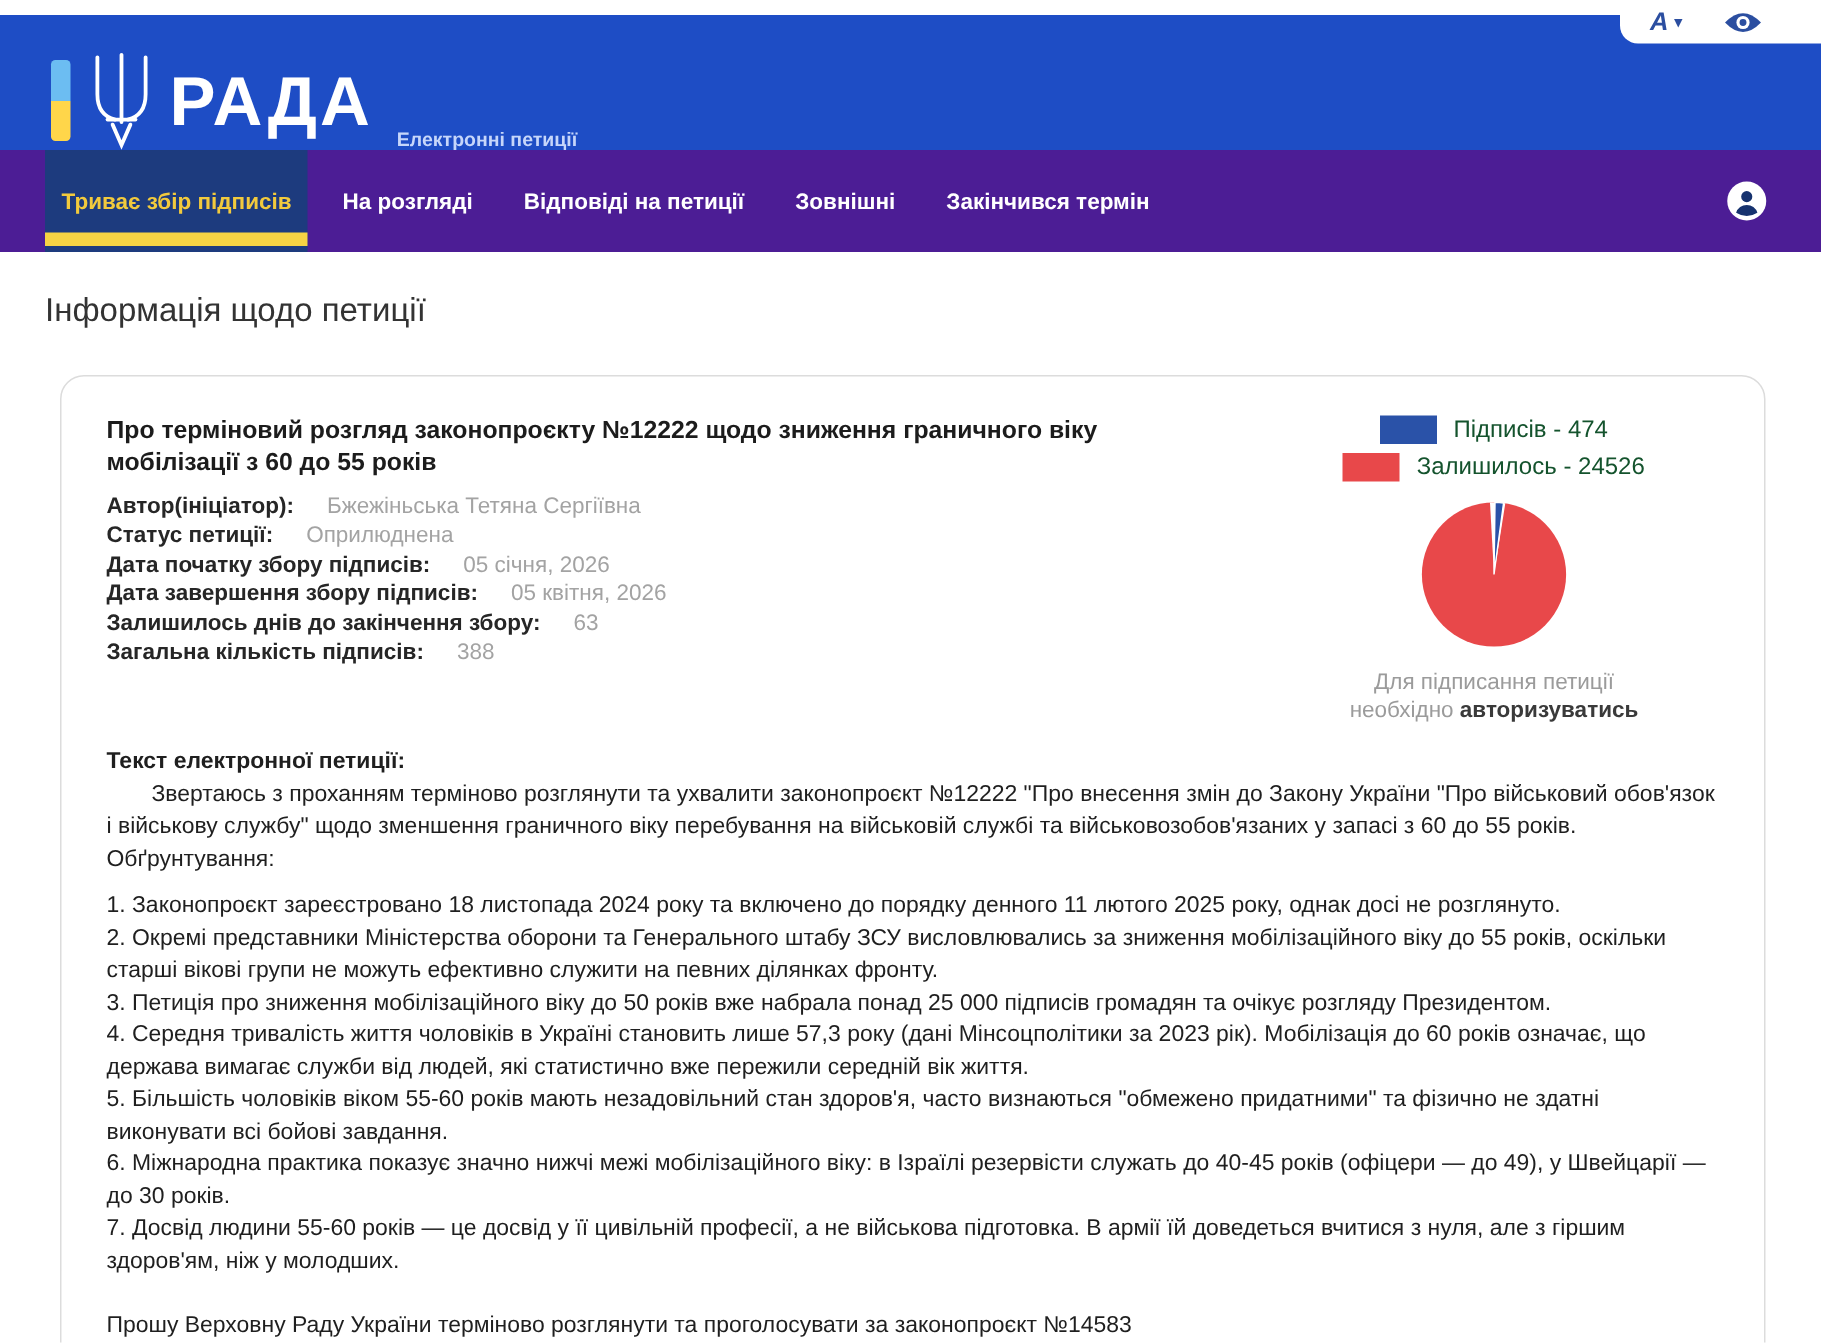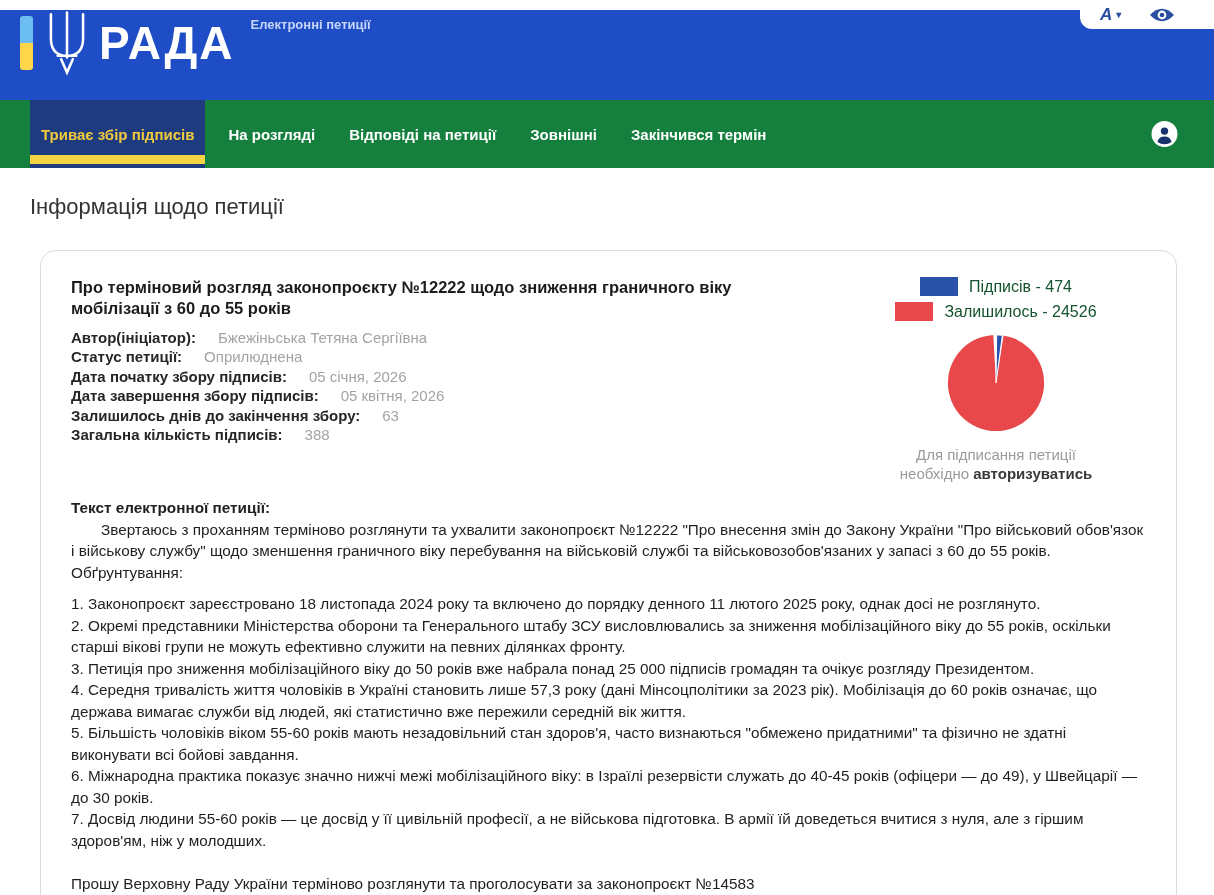--- a/index.html
+++ b/index.html
@@ -9,33 +9,33 @@
   
   .a11y-bar{position:absolute;top:0;right:0;width:134px;height:29px;background:#fff;
     border-bottom-left-radius:12px;display:flex;align-items:center;gap:28px;
     padding-left:20px;z-index:20;box-sizing:border-box;}
   .font-ctl{display:flex;align-items:center;color:#2b4ea0;font-weight:700;font-style:italic;
     font-size:17px;cursor:pointer;}
   .font-ctl .caret{font-size:10px;margin-left:4px;font-style:normal;}
   .eye-btn{display:flex;align-items:center;cursor:pointer;}
 
   
-  header{margin-top:10px;height:90px;background:#1e4dc5;display:flex;align-items:flex-start;
-    padding-left:20px;box-sizing:border-box;}
+  header{margin-top:10px;height:90px;background:#1e4dc5;display:flex;align-items:flex-end;
+    padding-left:34px;box-sizing:border-box;}
   .logo{display:flex;align-items:center;cursor:pointer;}
   .flagbar{width:13px;height:54px;border-radius:3px;margin-right:10px;
     background:linear-gradient(#6cbdf2 0 50%,#ffd64a 50% 100%);}
   .trident{width:48px;height:66px;margin-right:8px;}
   .logo-text{color:#fff;font-size:46px;font-weight:800;letter-spacing:2px;line-height:1;}
   .site-titles{margin-left:16px;}
   .site-title{color:#fff;font-size:20px;font-weight:700;letter-spacing:1px;}
   .site-subtitle{color:#c6d6fa;font-size:13px;font-weight:700;margin-top:7px;}
 
   
-  nav{height:68px;background:#15803d;display:flex;align-items:stretch;padding-left:30px;
+  nav{height:68px;background:#4c1d95;display:flex;align-items:stretch;padding-left:30px;
     position:relative;box-sizing:border-box;}
   .tab{position:relative;display:flex;align-items:center;padding:0 11px;margin-right:12px;
     color:#fff;font-weight:700;font-size:15px;text-decoration:none;cursor:pointer;}
   .tab.active{color:#f2ca3d;background:#1d3b7e;}
   .tab.active::after{content:"";position:absolute;left:0;right:0;bottom:4px;height:9px;
     background:#f6d344;}
   .user-btn{position:absolute;right:36px;top:50%;transform:translateY(-50%);width:27px;height:27px;
     cursor:pointer;}
 
   

